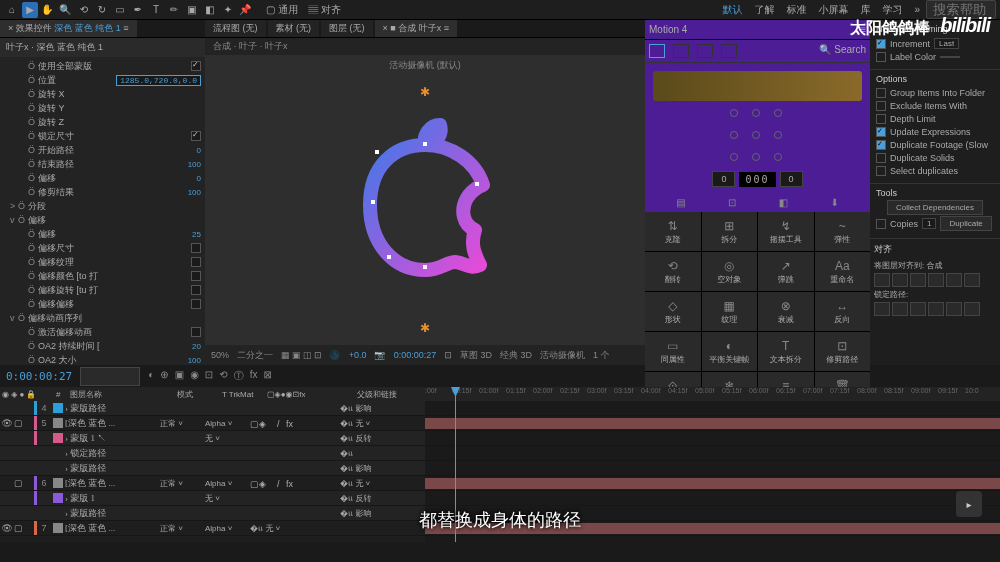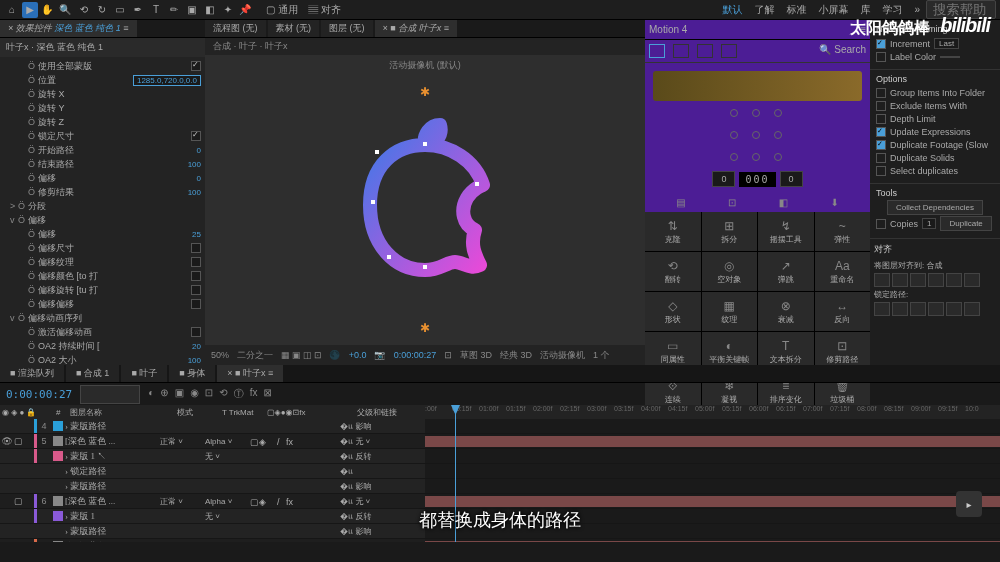--- a/index.html
+++ b/index.html
@@ -13,41 +13,41 @@
 .top-toolbar .tab-link { margin-right: 12px; cursor: pointer; }
 .top-toolbar .search { background: #2a2a2a; border: 1px solid #444; padding: 1px 6px; width: 70px; border-radius: 2px; }
 
 
 .wm-text { position: absolute; top: 18px; right: 70px; color: #fff; font-weight: bold; font-size: 16px; z-index: 100; }
 .wm-logo { position: absolute; top: 14px; right: 10px; color: #fff; font-weight: bold; font-size: 20px; letter-spacing: -1px; z-index: 100; font-style: italic; }
 
 
 .panel-tabs { height: 18px; background: #1a1a1a; display: flex; align-items: flex-end; border-bottom: 1px solid #000; }
 .panel-tabs .tab { padding: 2px 8px; background: #232323; margin-right: 2px; font-size: 9px; cursor: pointer; }
-.panel-tabs .tab.active { background: #2e2e2e; font-style: italic; }
+.panel-tabs .tab.active { background: #2e2e2e; }
 
 
 .main { display: flex; height: 345px; }
 .left-panel { width: 205px; background: #232323; overflow: hidden; }
 .center-panel { flex: 1; background: #232323; display: flex; flex-direction: column; }
 .right-panel { width: 225px; background: #4c1d95; }
 .right-panel2 { width: 130px; background: #1e1e1e; }
 
 
 .fx-header { padding: 3px 6px; background: #2a2a2a; font-size: 9px; }
 .tree { padding: 2px 4px; font-size: 9px; }
 .tree-row { display: flex; align-items: center; height: 14px; padding-left: 0; }
 .tree-row .indent { display: inline-block; }
 .tree-row .tw { width: 8px; color: #888; }
 .tree-row .stopwatch { width: 10px; color: #888; }
 .tree-row .label { flex: 1; color: #aaa; white-space: nowrap; overflow: hidden; }
 .tree-row .val { color: #4a9fd8; font-size: 8px; margin-left: 4px; }
 .tree-row .chk { width: 10px; height: 10px; border: 1px solid #555; background: #1a1a1a; }
 .tree-row .chk.on::after { content: "✓"; font-size: 8px; color: #ccc; display: block; margin-top: -2px; }
-.val-box { background: #1a1a1a; border: 1px solid #4a9fd8; padding: 0 3px; color: #4a9fd8; font-size: 8px; }
+.val-box { background: #1a1a1a; border: 1px solid #4a9fd8; padding: 0 3px; color: #4a9fd8; font-size: 8px; font-family: Liberation Mono, monospace; }
 
 
 .viewer-tabs { display: flex; height: 18px; background: #1a1a1a; }
 .viewer-area { flex: 1; background: #2e2e2e; position: relative; display: flex; align-items: center; justify-content: center; }
 .viewer-label { position: absolute; top: 4px; left: 50%; transform: translateX(-50%); font-size: 9px; color: #888; }
 .apple-logo { width: 180px; height: 180px; position: relative; }
 .viewer-footer { height: 20px; background: #232323; display: flex; align-items: center; padding: 0 6px; gap: 8px; font-size: 9px; }
 .vf-item { color: #888; }
 .vf-item.link { color: #4a9fd8; }
 
@@ -504,27 +504,20 @@
           <span class="ab"></span>
         <span class="ab"></span>
           <span class="ab"></span>
           <span class="ab"></span>
       </div>
     </div>
   </div>
 </div>
 
 <div class="timeline">
-  <div class="tl-tabs" id="tl-tabs">
-      <span class="tab">■ 渲染队列</span>
-      <span class="tab">■ 合成 1</span>
-      <span class="tab">■ 叶子</span>
-      <span class="tab">■ 身体</span>
-      <span class="tab active">× ■ 叶子x ≡</span>
-    </div>
   <div class="tl-header">
     <span class="timecode">0:00:00:27</span>
     <input class="tl-search" placeholder="" style="">
     <span class="tl-icons">
       <span>◐</span>
       <span>⊕</span>
       <span>▣</span>
       <span>◉</span>
       <span>⊡</span>
       <span>⟲</span>

